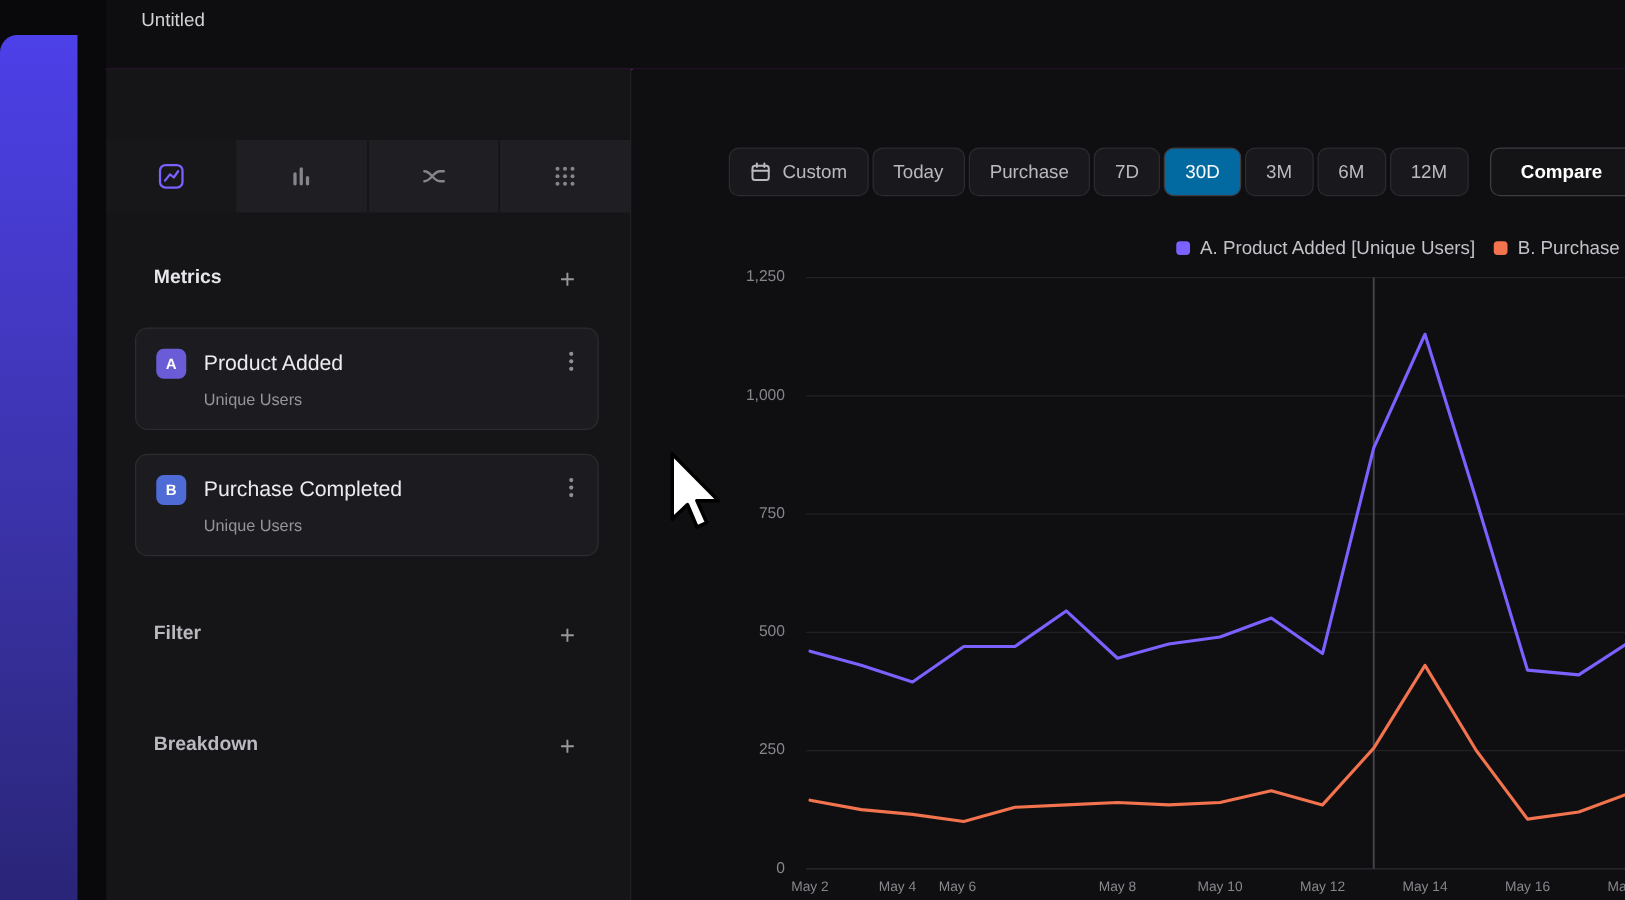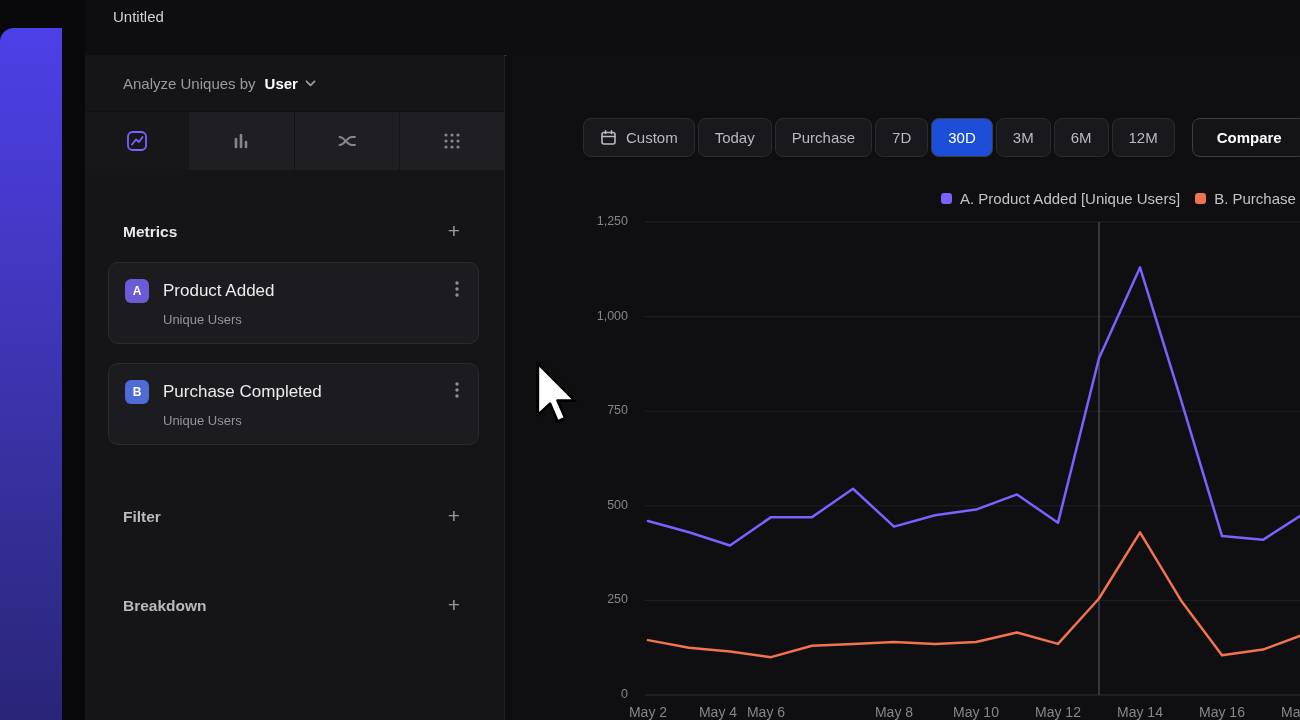--- a/index.html
+++ b/index.html
@@ -22,21 +22,21 @@
   .analyze-dropdown{display:flex;align-items:center;margin-left:9px;cursor:pointer;}
   .analyze-value{font-size:15px;font-weight:700;color:#ffffff;}
   .chev{margin-left:7px;}
 
   .tabs-row{position:absolute;left:0;top:57px;width:100%;height:58px;display:flex;}
   .tab{flex:1;display:flex;align-items:center;justify-content:center;background:#1f1f23;color:#85858c;cursor:pointer;border-left:1px solid #131316;}
   .tab:first-child{border-left:none;}
   .tab.active{background:#17171a;color:#7b61ff;border-left:none;}
   .tab.active + .tab{border-left:none;}
 
-  .section-head{position:absolute;left:38px;right:42px;height:28px;display:flex;align-items:flex-end;justify-content:space-between;}
+  .section-head{position:absolute;left:38px;right:42px;height:28px;display:flex;align-items:flex-start;justify-content:space-between;}
   .metrics-head{top:158px;}
   .filter-head{top:442px;border-top:1px solid rgba(255,255,255,0.0);}
   .breakdown-head{top:532px;}
   .section-title{font-size:15.5px;font-weight:700;color:#e8e8ec;}
   .section-title.dim{color:#b9b9c0;font-weight:600;}
   .plus-btn{font-size:21px;font-weight:300;color:#96969c;line-height:1;cursor:pointer;background:none;border:none;padding:0 2px;font-family:inherit;}
 
   .cards{position:absolute;left:23px;right:25px;top:207px;}
   .metric-card{background:#1c1c20;border:1px solid #2b2b30;border-radius:10px;padding:15px 15px 16px 16px;margin-bottom:19px;}
   .card-row1{display:flex;align-items:center;}
@@ -45,66 +45,57 @@
   .kebab{margin-left:auto;background:none;border:none;padding:2px 4px;cursor:pointer;}
   .metric-measure{margin-left:38px;margin-top:9px;font-size:13px;color:#94949b;}
 
   
   .main{position:absolute;left:506px;top:55px;width:794px;height:665px;background:#0f0f12;}
 
   
   .toolbar{position:absolute;left:583px;top:118px;height:39px;display:flex;align-items:stretch;gap:3px;white-space:nowrap;z-index:2;}
   .range-btn{display:flex;align-items:center;background:#19191d;border:1px solid #2b2b30;border-radius:8px;color:#b9b9bf;font-size:15px;padding:0 16px;cursor:pointer;font-family:inherit;}
   .range-btn .cal{margin-right:9px;}
-  .range-btn.selected{background:#1d4ed8;border-color:#3c3c42;color:#ffffff;}
+  .range-btn.selected{background:#0369a1;border-color:#3c3c42;color:#ffffff;}
   .compare-btn{margin-left:14px;display:flex;align-items:center;background:#141417;border:1px solid #3d3d44;border-radius:8px;color:#ffffff;font-size:15px;font-weight:700;padding:0 24px;min-width:82px;cursor:pointer;font-family:inherit;}
 
   
   .legend{position:absolute;left:941px;top:190px;display:flex;gap:15px;white-space:nowrap;z-index:2;}
   .legend-item{display:flex;align-items:center;font-size:15px;color:#c2c2c8;cursor:pointer;}
   .swatch{width:11px;height:11px;border-radius:3px;margin-right:8px;flex:0 0 auto;}
 
   
   #chart-svg{position:absolute;left:0;top:0;width:1300px;height:720px;pointer-events:none;z-index:1;}
   .gridline{stroke:#222226;stroke-width:1;}
   .gridline.zero{stroke:#2d2d33;}
   .marker-line{stroke:#45454d;stroke-width:1.5;}
   #y-labels{position:absolute;left:548px;top:0;width:80px;height:720px;pointer-events:none;z-index:1;}
   .y-tick{position:absolute;width:80px;text-align:right;font-size:12.5px;color:#85858c;}
   #x-labels{position:absolute;left:0;top:704px;width:1300px;height:16px;pointer-events:none;z-index:1;}
-  .x-tick{position:absolute;top:0;width:60px;text-align:center;font-size:14px;color:#85858c;}
+  .x-tick{position:absolute;top:0;width:60px;text-align:center;font-size:11px;color:#85858c;}
 
   .cursor{position:absolute;left:534px;top:360px;z-index:20;pointer-events:none;}
 </style>
 </head>
 <body>
 
 <div class="app">
 
   <div class="left-rail">
     <div class="gradient-strip"></div>
   </div>
 
   <div class="topbar">
     <div class="window-title">Untitled</div>
   </div>
 
   <div class="main"></div>
 
   <div class="sidebar">
 
-    <div class="analyze-row">
-      <span class="analyze-label">Analyze Uniques by</span>
-      <span class="analyze-dropdown">
-        <span class="analyze-value">User</span>
-        <svg class="chev" width="11" height="7" viewBox="0 0 11 7">
-            <polyline points="1.5,1.3 5.5,5.3 9.5,1.3" fill="none" stroke="#9a9aa1" stroke-width="1.8" stroke-linecap="round" stroke-linejoin="round"></polyline>
-          </svg>
-      </span>
-    </div>
 
     <div class="tabs-row">
       <div class="tab active">
         <svg width="22" height="22" viewBox="0 0 22 22" fill="none" stroke="currentColor" stroke-width="1.8" stroke-linecap="round" stroke-linejoin="round">
           <rect x="2" y="2" width="18" height="18" rx="4.5"></rect>
           <polyline points="6,14.5 10,9.5 13,12 16.5,7"></polyline>
         </svg>
       </div>
       <div class="tab">
         <svg width="22" height="22" viewBox="0 0 22 22" fill="none" stroke="currentColor" stroke-width="2.6" stroke-linecap="round">

